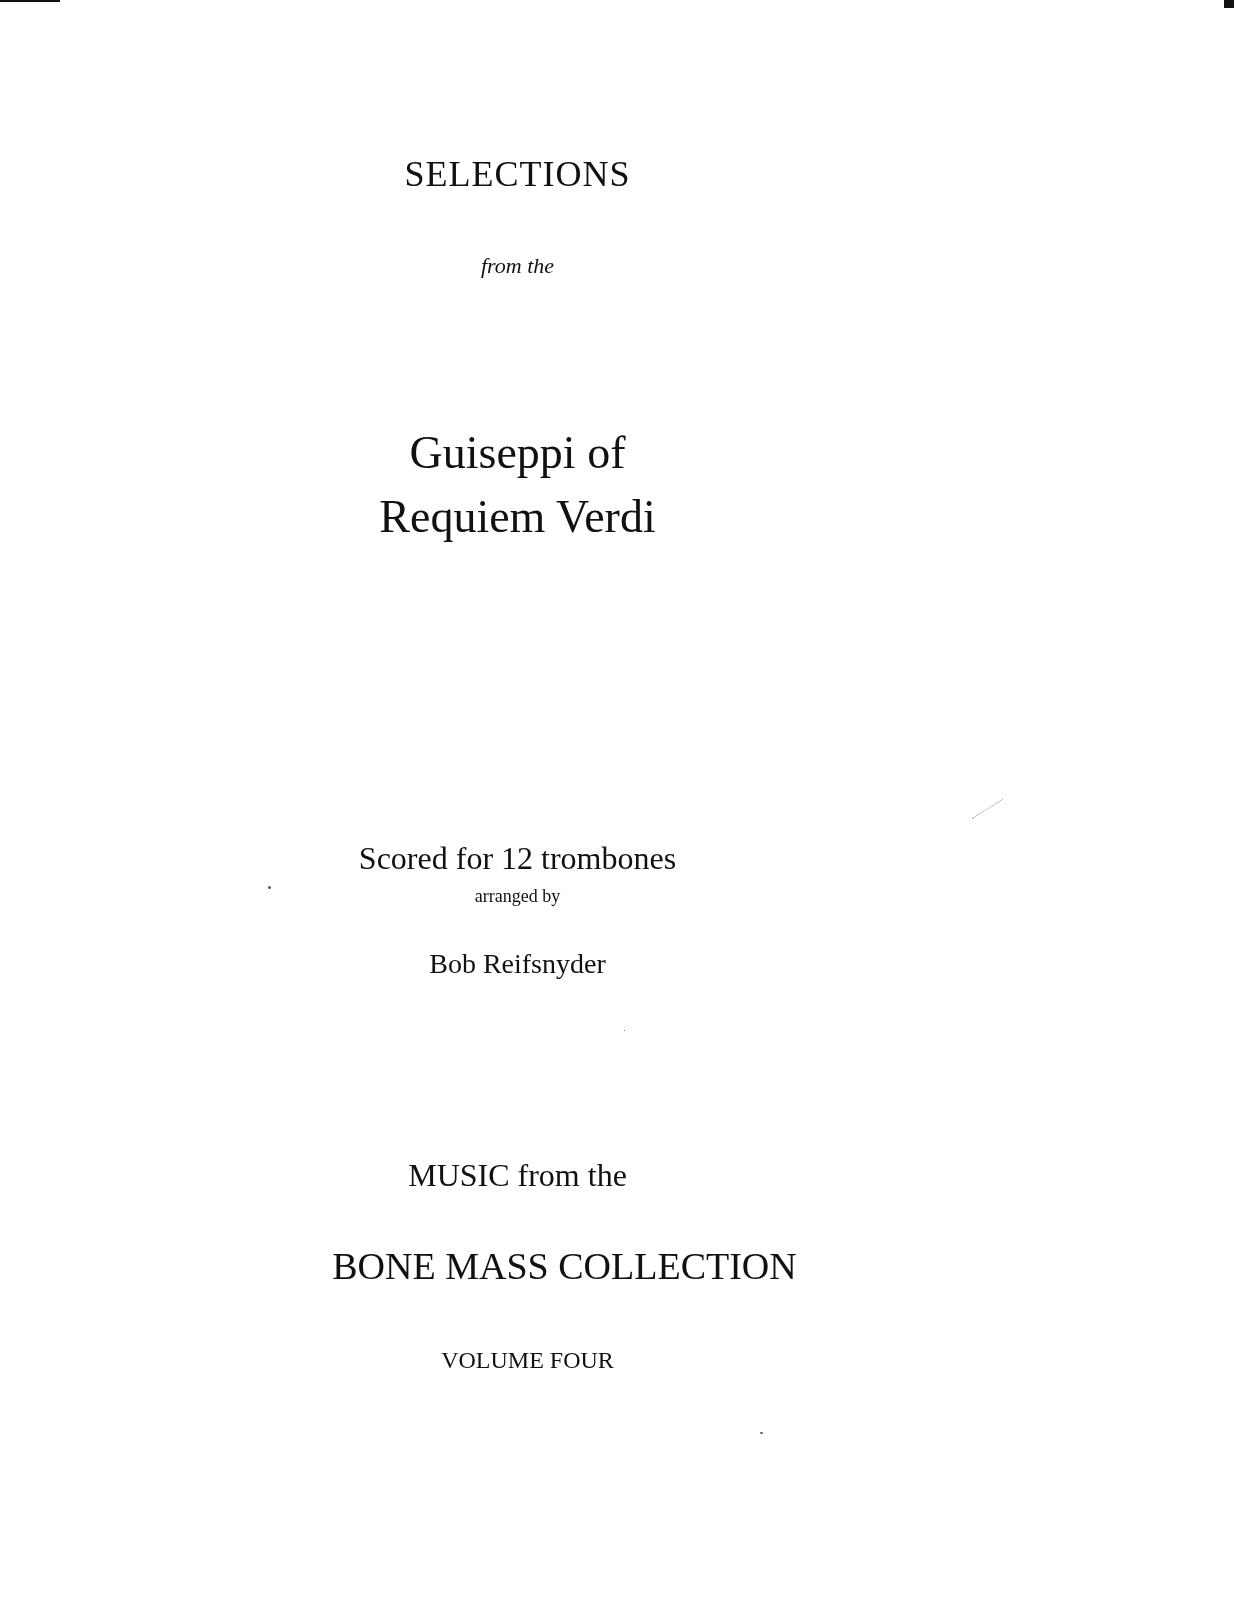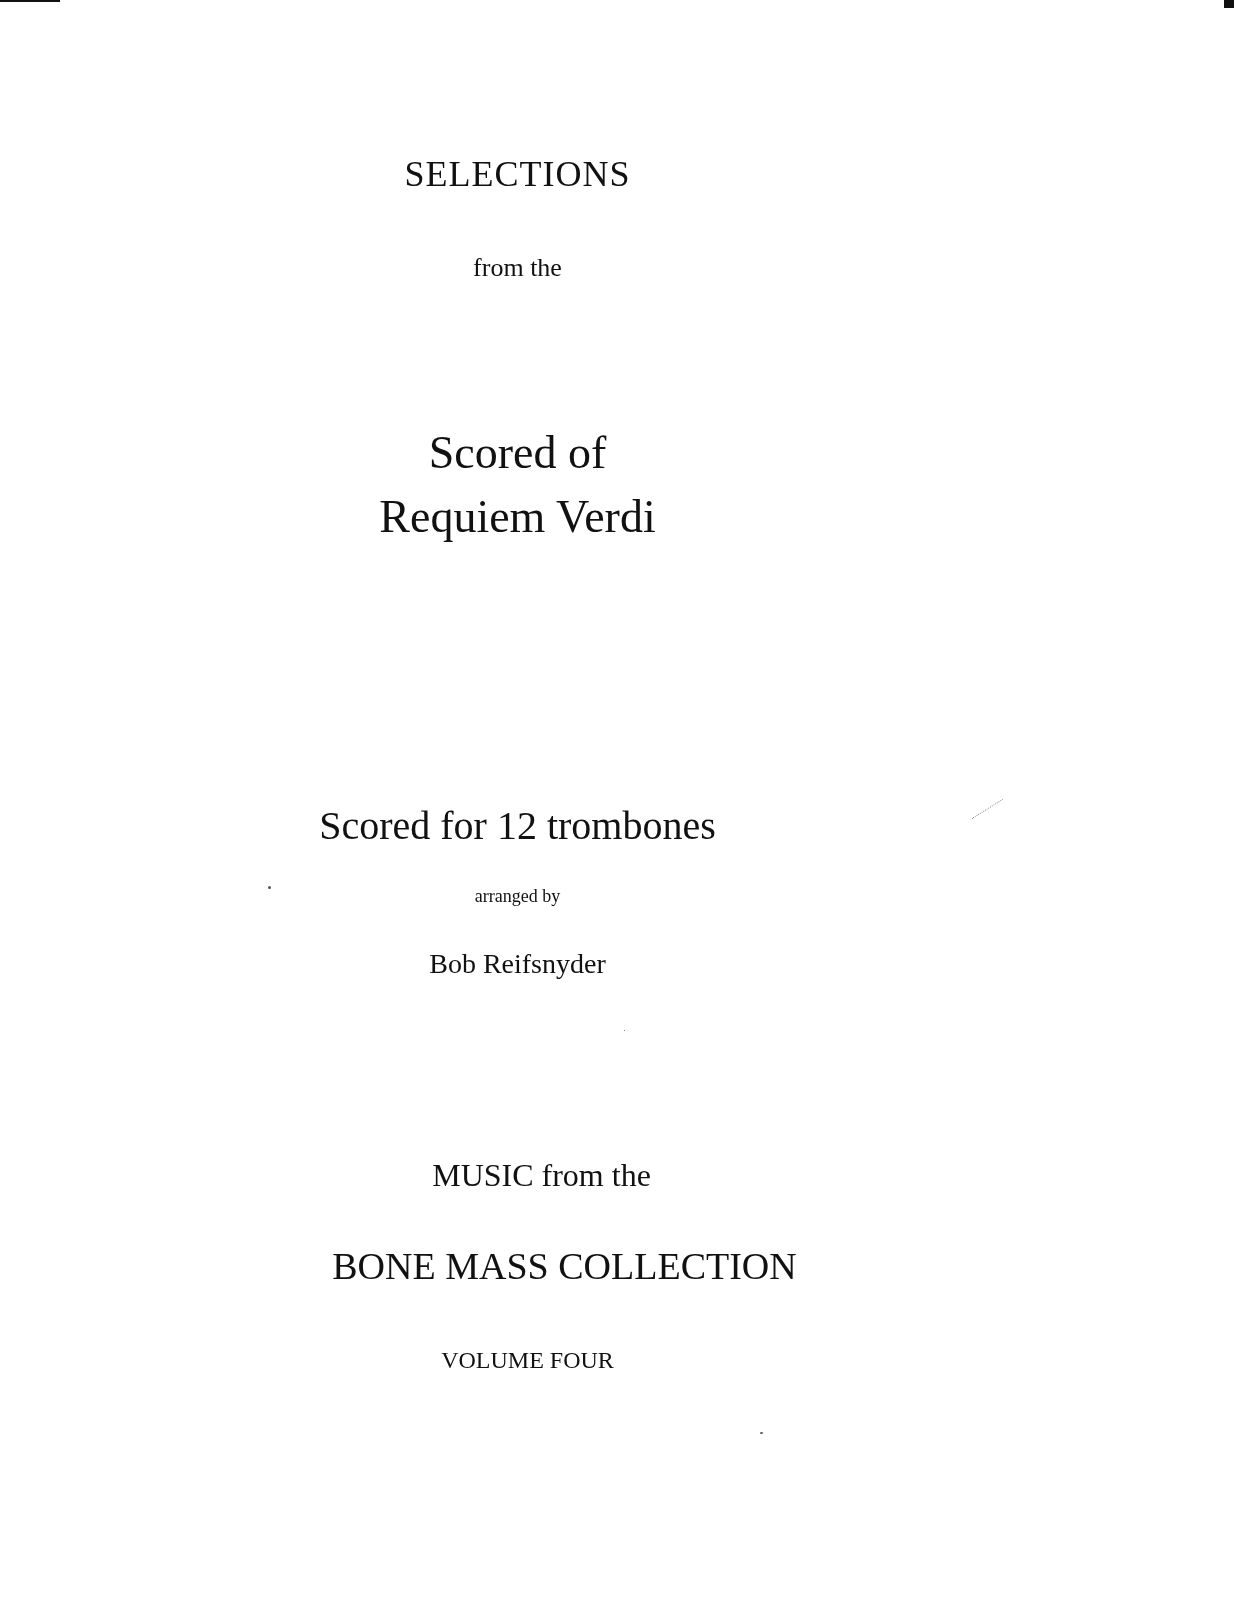--- a/index.html
+++ b/index.html
@@ -29,40 +29,40 @@
   .speck { position: absolute; background: #555; border-radius: 50%; }
   .stray {
     position: absolute; left: 972px; top: 818px;
     width: 36px; height: 30px;
     border-top: 1px dotted #999;
     transform: rotate(-32deg);
     transform-origin: left top;
   }
 
   #t-selections { top: 156px; font-size: 36px; letter-spacing: 1px; }
-  #t-fromthe    { top: 255px; font-size: 26px; }
+  #t-fromthe    { top: 255px; font-size: 22px; font-style: italic; }
   #t-req1       { top: 430px; font-size: 46px; }
   #t-req2       { top: 494px; font-size: 46px; }
-  #t-scored     { top: 806px; font-size: 40px; }
+  #t-scored     { top: 842px; font-size: 32px; }
   #t-arranged   { top: 887px; font-size: 18px; }
   #t-bob        { top: 950px; font-size: 28px; }
-  #t-music      { top: 1159px; font-size: 32px; padding-left: 24px; }
+  #t-music      { top: 1159px; font-size: 32px; }
   #t-bone       { top: 1247px; font-size: 38px; margin-left: 47px; }
   #t-volume     { top: 1348px; font-size: 24px; padding-left: 10px; }
 </style>
 </head>
 <body>
 
 <div class="corner-mark-left"></div>
 <div class="corner-mark-right"></div>
 
 <div class="line" id="t-selections">SELECTIONS</div>
 <div class="line" id="t-fromthe">from the</div>
 
-<div class="line" id="t-req1">Scored of</div>
+<div class="line" id="t-req1">Guiseppi of</div>
 <div class="line" id="t-req2">Requiem Verdi</div>
 
 <div class="line" id="t-scored">Scored for 12 trombones</div>
 <div class="line" id="t-arranged">arranged by</div>
 <div class="line" id="t-bob">Bob Reifsnyder</div>
 
 <div class="line" id="t-music">MUSIC from the</div>
 <div class="line" id="t-bone">BONE MASS COLLECTION</div>
 <div class="line" id="t-volume">VOLUME FOUR</div>
 

